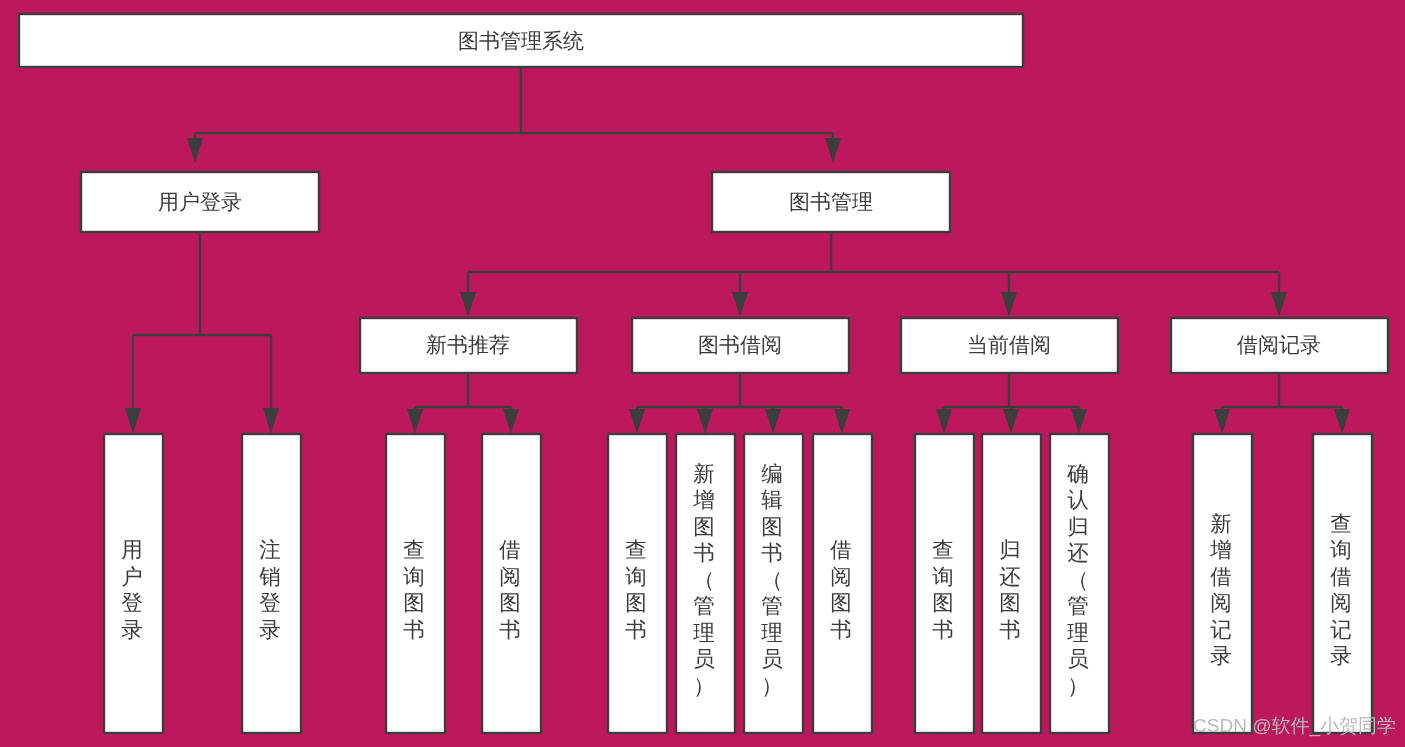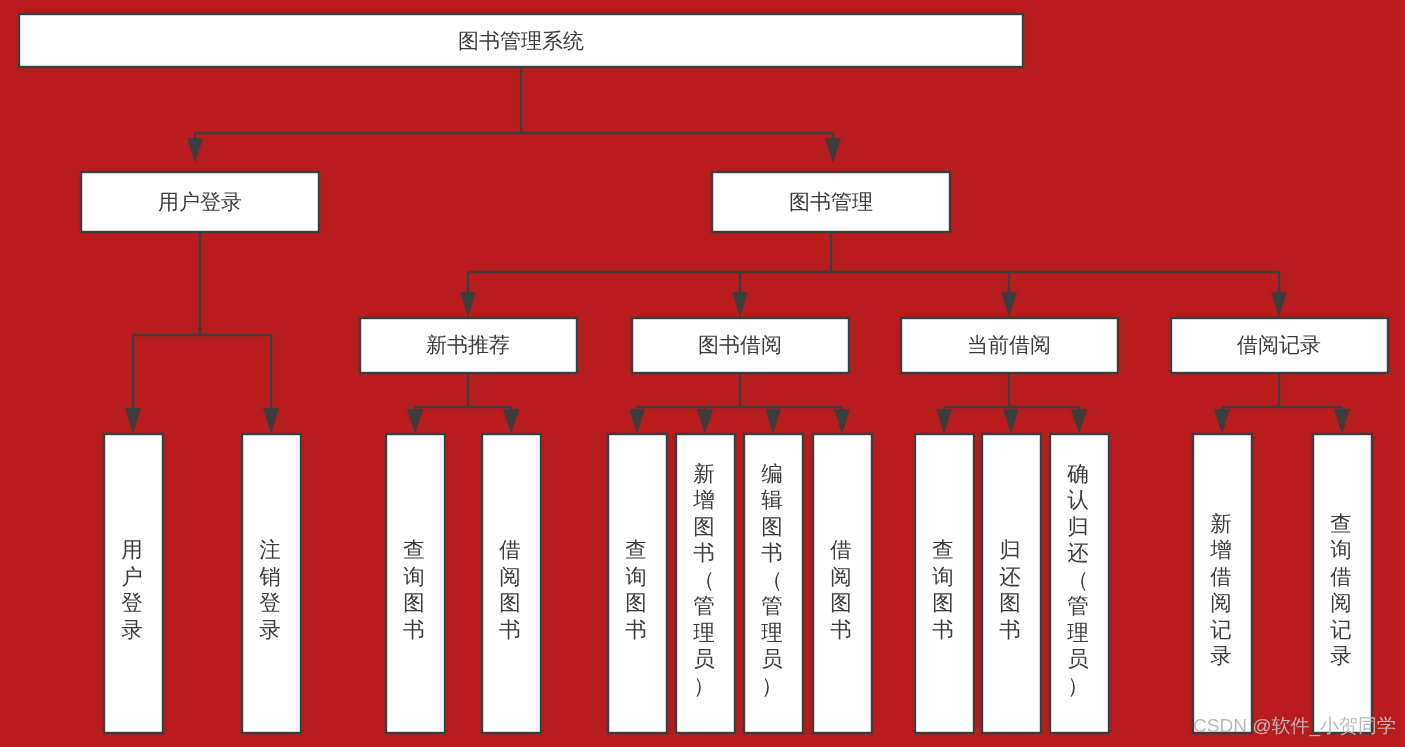--- a/index.html
+++ b/index.html
@@ -7,21 +7,21 @@
     padding: 0;
     background: #ffffff;
   }
   body {
     font-family: "Liberation Sans", "DejaVu Sans", sans-serif;
   }
   #diagram-root {
     position: relative;
     width: 1405px;
     height: 747px;
-    background: #b91c1c;
+    background: #be185d;
     overflow: hidden;
   }
   svg#tree-svg {
     position: absolute;
     left: 0;
     top: 0;
     width: 1405px;
     height: 747px;
     display: block;
   }

